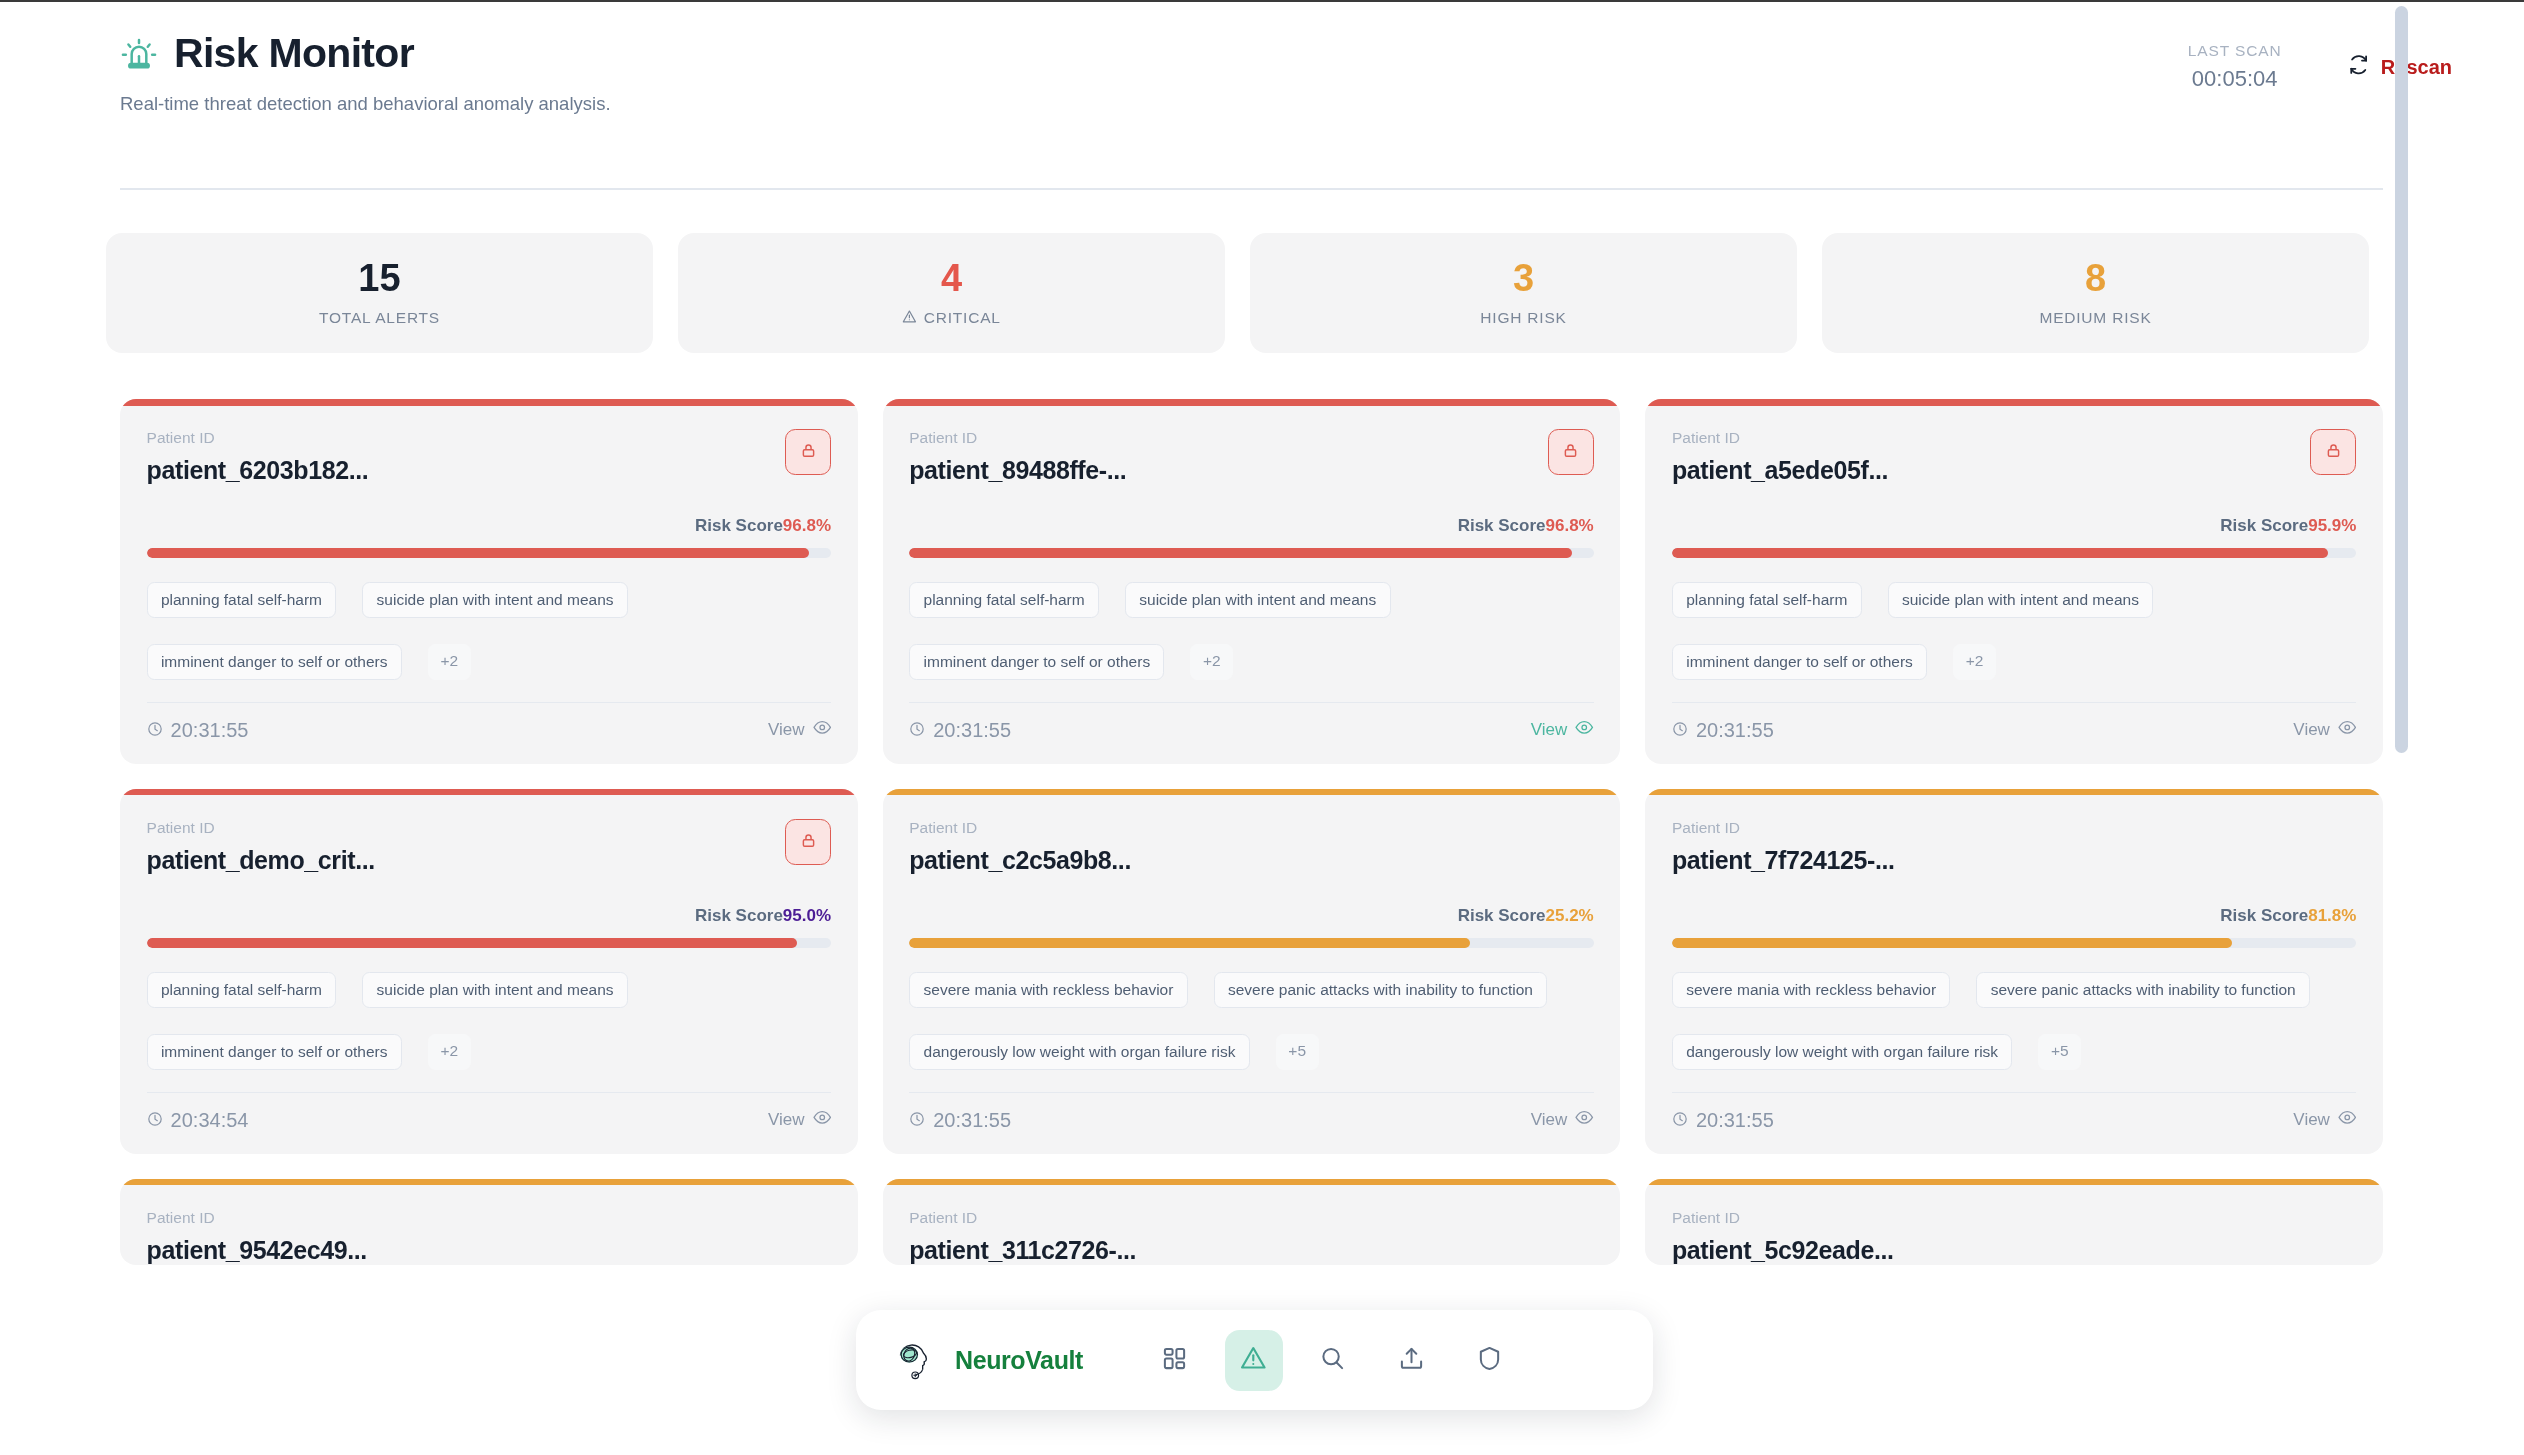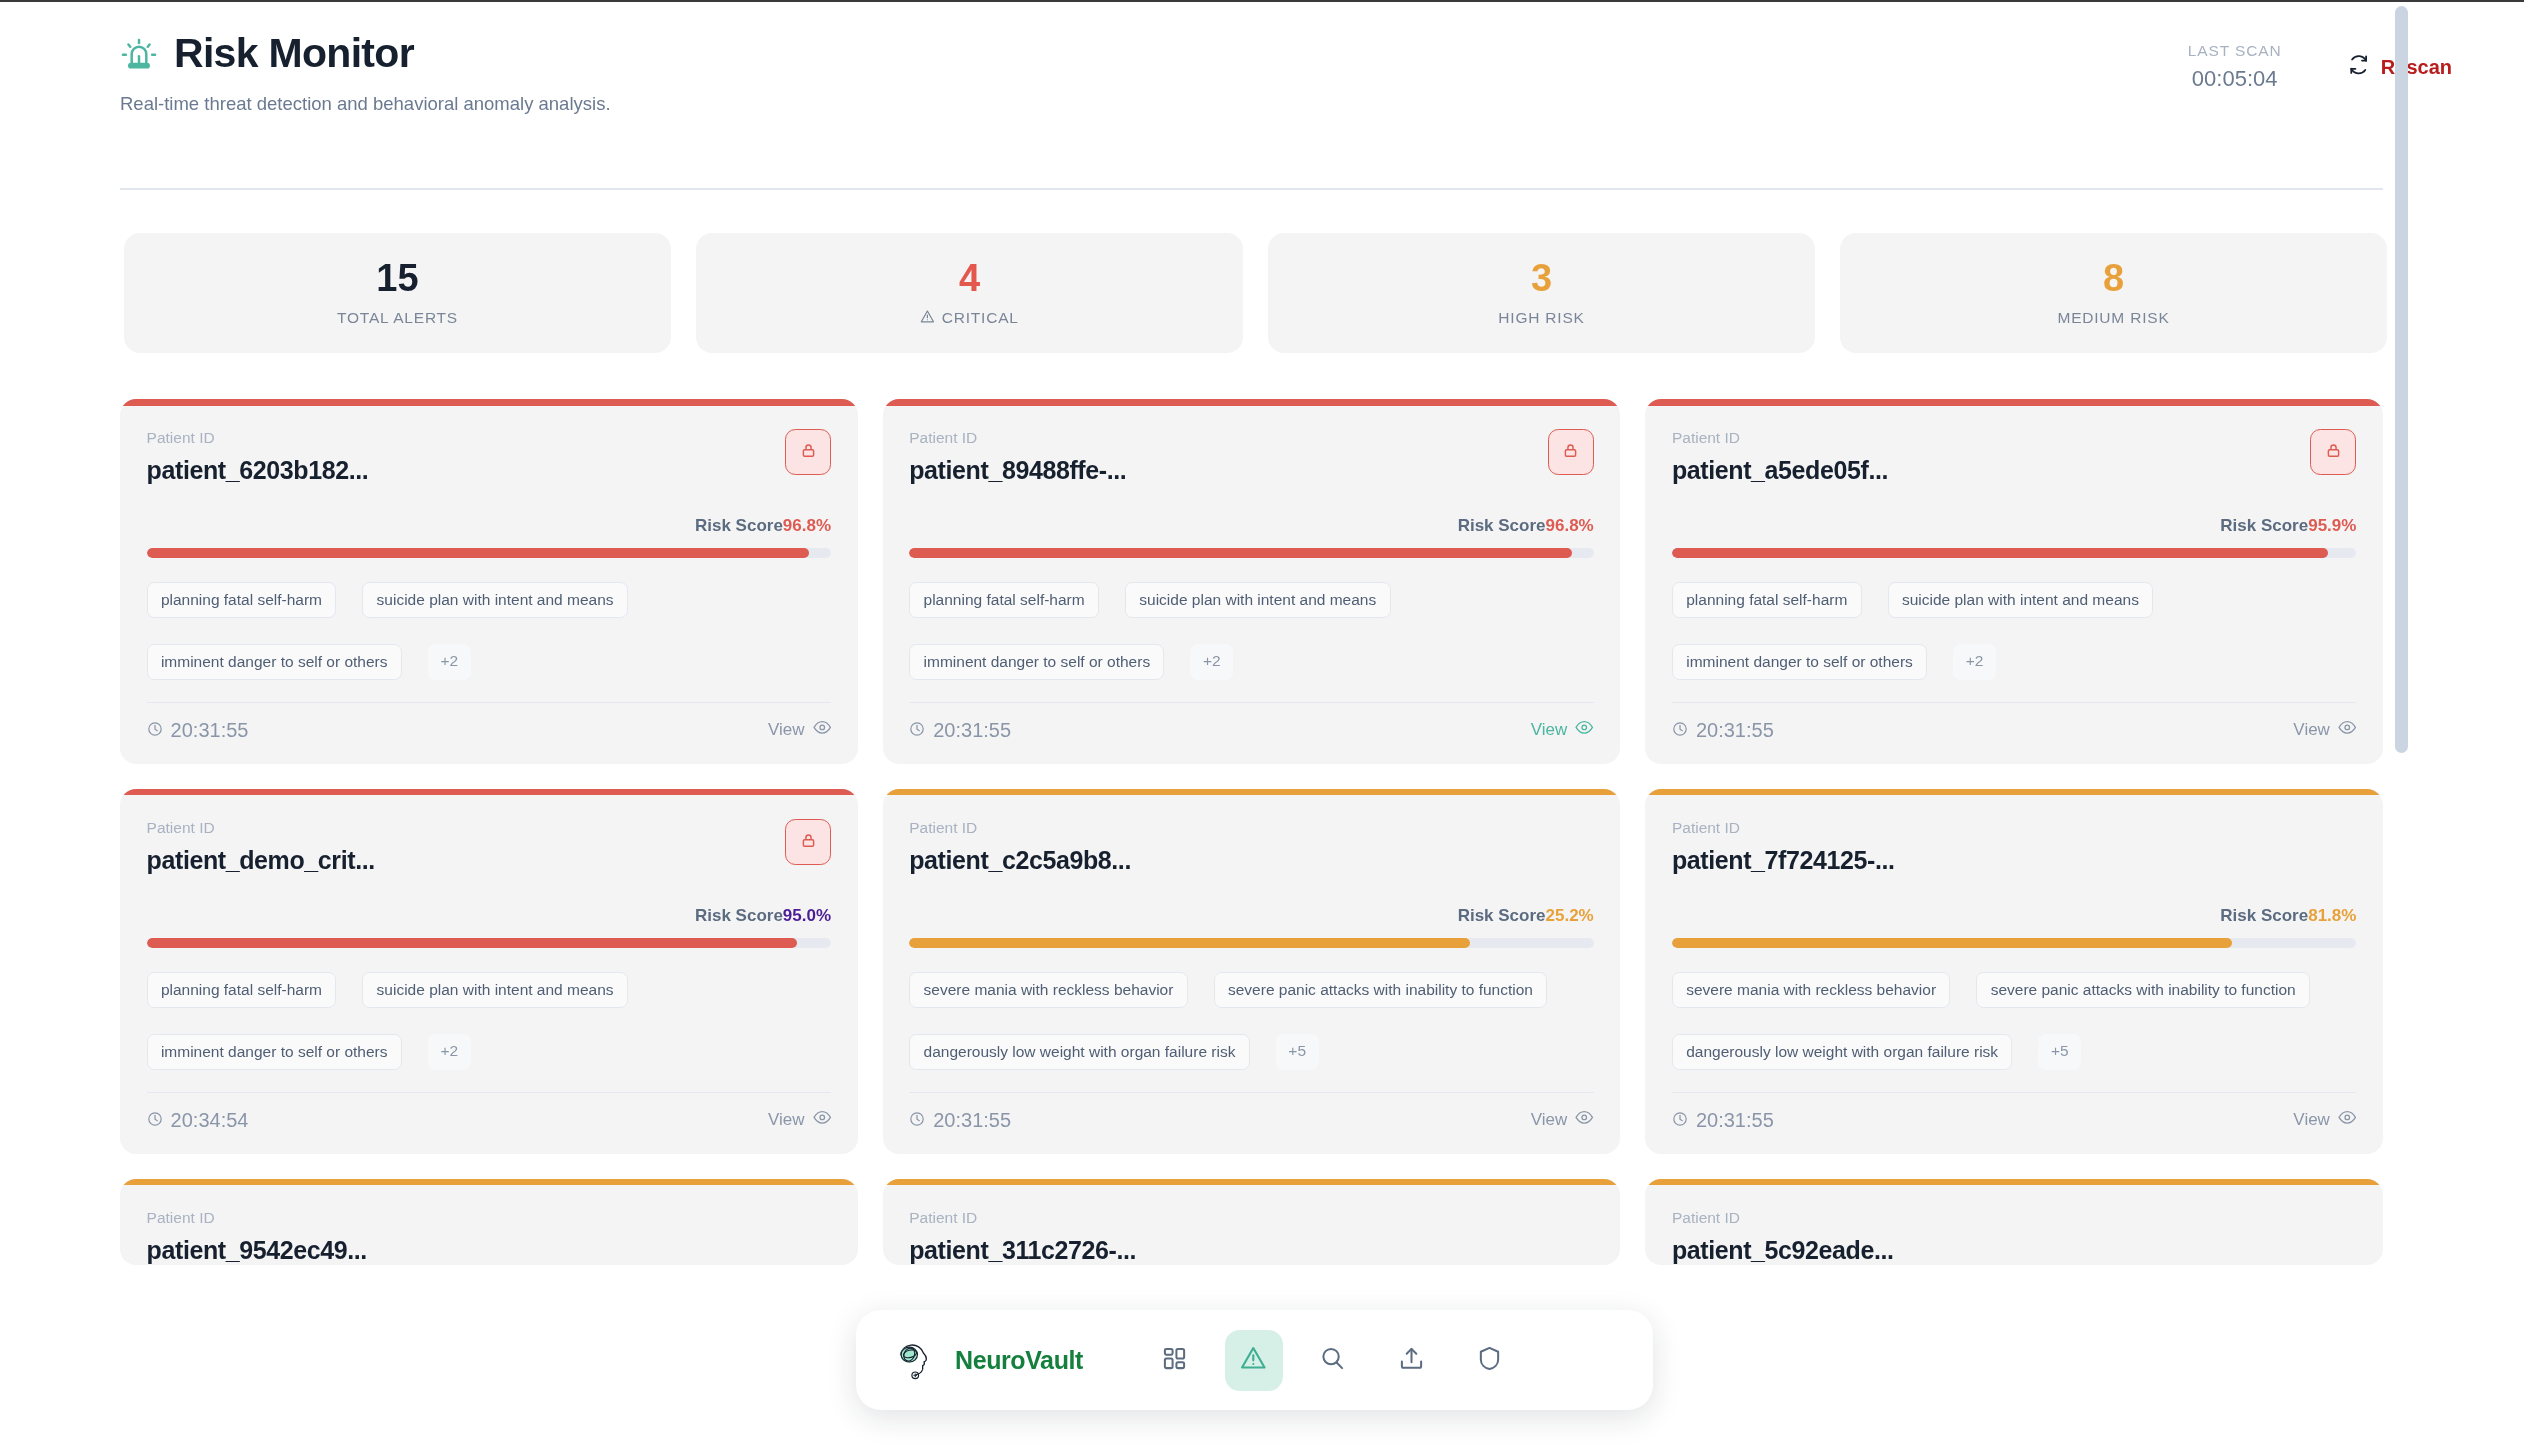--- a/index.html
+++ b/index.html
@@ -36,21 +36,21 @@
     font-size: 20px; font-weight: 700; color:#b91c1c;
     background:none; border:none; cursor:pointer;
   }
   .divider {
     position:absolute; left:120px; top:188px; width: 2263px; height: 1.5px;
     background:#E2E7EE;
   }
 
   
   .stats {
-    position:absolute; left:124px; top:233px; width: 2263px;
+    position:absolute; left:106px; top:233px; width: 2263px;
     display:flex; gap: 25px;
   }
   .stat {
     flex:1; height: 120px; background:#F4F4F5; border-radius: 16px;
     display:flex; flex-direction:column; align-items:center; justify-content:center;
   }
   .stat-val { font-size: 38px; font-weight:700; line-height:1; }
   .stat-lbl {
     margin-top: 11.8px; font-size: 15.5px; letter-spacing:0.8px;
     color:#7A8698; font-weight:500;

